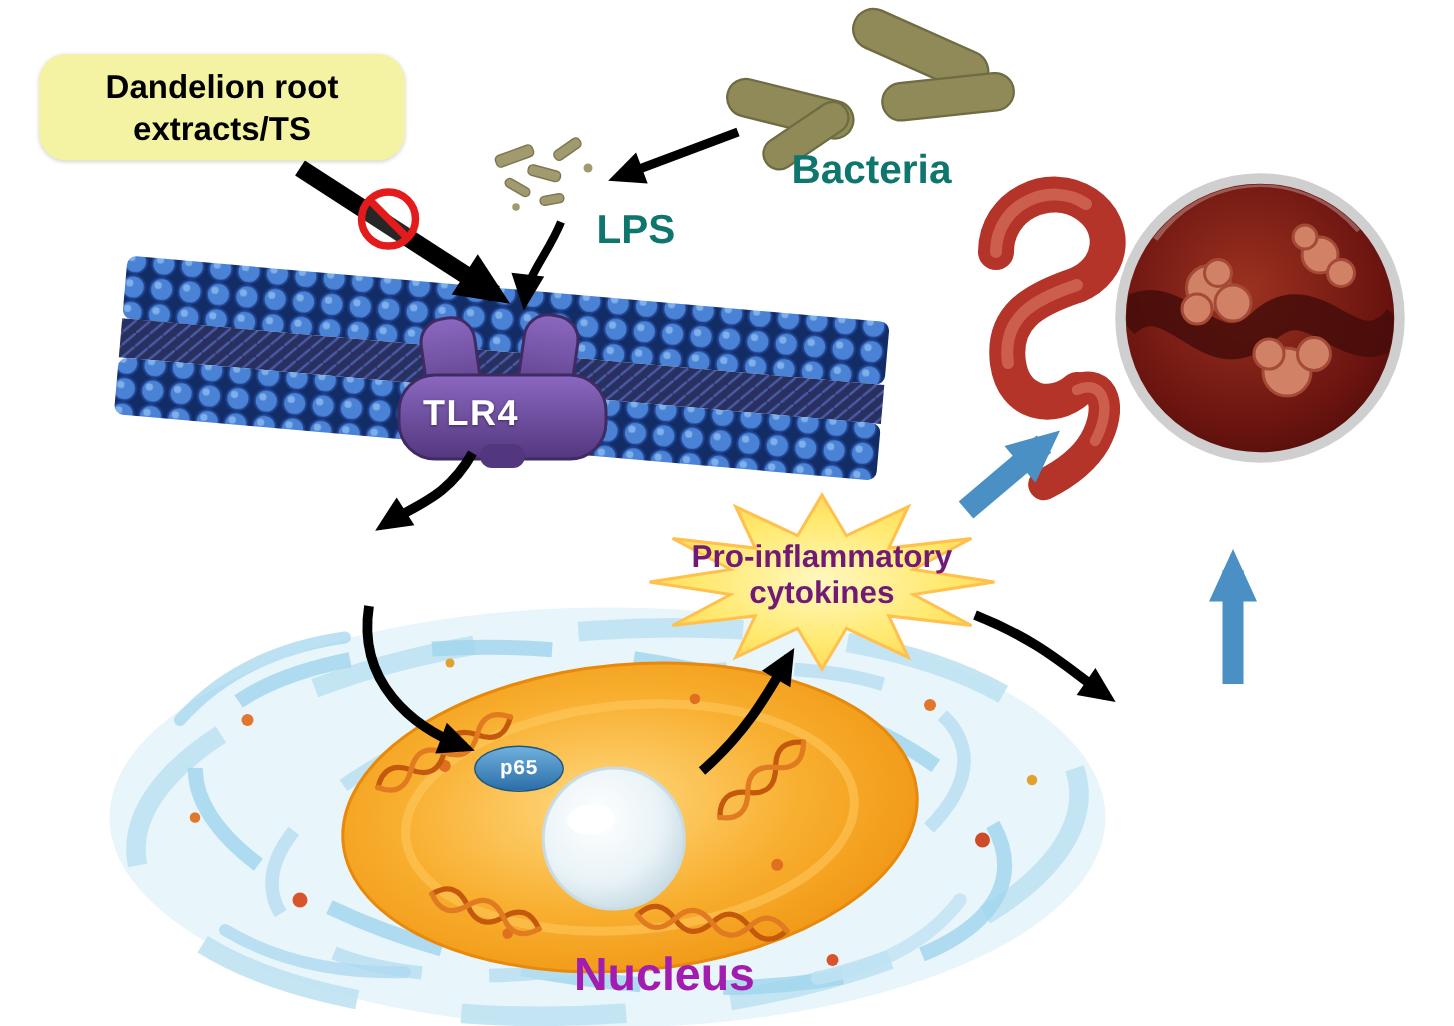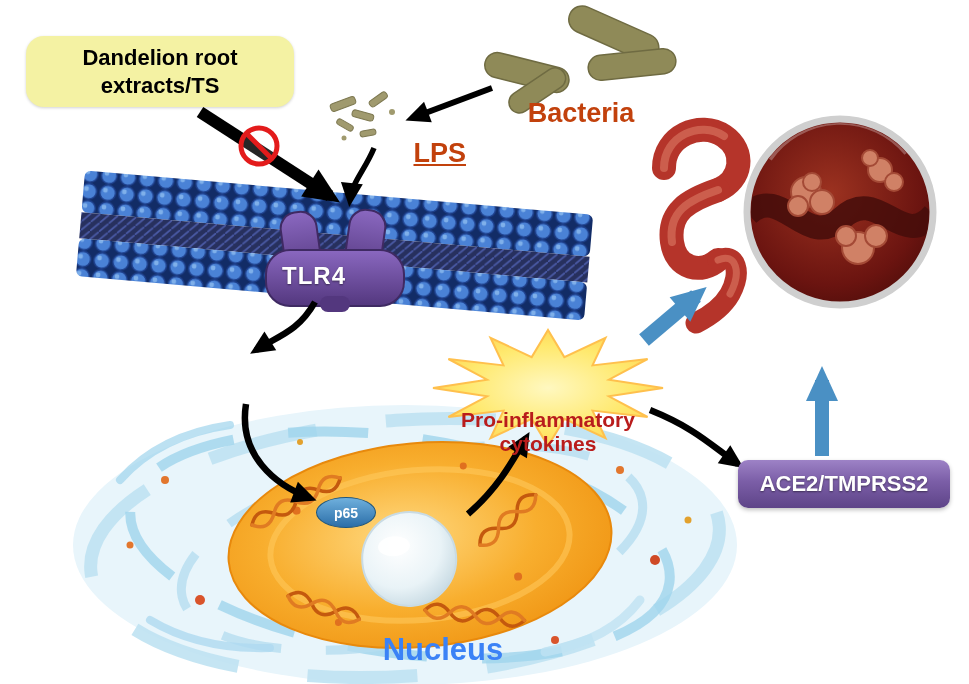--- a/index.html
+++ b/index.html
@@ -1,57 +1,58 @@
 <!DOCTYPE html>
 <html><head>
 <meta charset="utf-8">
 <style>
   html,body { margin:0; padding:0; background:#fff; }
   #canvas {
     position:relative; width:969px; height:684px; background:#fff;
     overflow:hidden; font-family:"Liberation Sans", sans-serif;
   }
   #diagram-svg { position:absolute; left:0; top:0; }
-  .lbl { position:absolute; color:#c2410c; font-family:"Liberation Sans", sans-serif; }
+  .lbl { position:absolute; color:#0f766e; font-family:"Liberation Sans", sans-serif; }
   #dandelion-box {
     left:26px; top:36px; width:224px; background:#f4f2a3; border-radius:18px;
-    padding:8px 22px; font-weight:bold; font-size:22px; text-align:center;
+    padding:8px 10px; font-weight:bold; font-size:22px; text-align:center;
     line-height:1.25; color:#000; box-shadow:0 1px 3px rgba(0,0,0,.18);
   }
   #bacteria-label { left:506px; top:98px; width:150px; font-size:27px; font-weight:600; text-align:center; }
-  #lps-label { left:382px; top:138px; width:84px; font-size:27px; font-weight:600; text-align:right;text-decoration:underline; }
+  #lps-label { left:382px; top:138px; width:84px; font-size:27px; font-weight:600; text-align:center; }
   #tlr4-label {
     left:282px; top:262px; width:112px; font-size:24px; font-weight:bold; color:#fff;
     letter-spacing:1px; text-shadow:0 1px 2px rgba(0,0,0,.45);
   }
   #nfkb-ellipse {
     left:152px; top:356px; width:196px; height:46px; border-radius:50%;
     background:linear-gradient(180deg,#5b8fb8 0%,#2e5f8a 55%,#1d4568 100%);
     color:#fff; font-weight:bold; font-size:21px; display:flex; align-items:center;
     justify-content:center; border:2px solid #16344d; text-shadow:0 1px 2px rgba(0,0,0,.5);
   }
   #p65-ellipse {
     left:316px; top:497px; width:58px; height:29px; border-radius:50%;
     background:linear-gradient(180deg,#6fb0dd,#2b6ea8); color:#fff; font-weight:bold;
     font-size:14px; display:flex; align-items:center; justify-content:center;
     border:1px solid #1d567f;
+    font-family:Liberation Mono, monospace;
   }
   #cytokines-label {
     left:448px; top:360px; width:200px; font-size:21px; font-weight:bold;
-    color:#b91c1c; text-align:center; line-height:1.15;margin-top:48px;
+    color:#701a75; text-align:center; line-height:1.15;
   }
   #colorectal-label { left:674px; top:322px; width:284px; font-size:28px; font-weight:600; text-align:center; }
   #ace2-box {
     left:738px; top:460px; width:212px; height:48px; border-radius:10px;
     background:linear-gradient(180deg,#9d82c6 0%,#7b5ea7 45%,#5e4488 100%);
     color:#fff; font-weight:bold; font-size:22px; display:flex; align-items:center;
     justify-content:center; text-shadow:0 1px 2px rgba(0,0,0,.45);
     box-shadow:0 2px 4px rgba(0,0,0,.25);
   }
-  #nucleus-label { left:333px; top:632px; width:220px; font-size:31px; font-weight:bold; text-align:center; color:#3b82f6; }
+  #nucleus-label { left:333px; top:632px; width:220px; font-size:31px; font-weight:bold; text-align:center; color:#a21caf; }
 </style>
 </head>
 <body>
 
 <div id="canvas">
 
   <svg id="diagram-svg" width="969" height="684" viewBox="0 0 969 684">
     <defs>
       <pattern id="spheres" width="19" height="17" patternUnits="userSpaceOnUse">
         <rect width="19" height="17" fill="#122c66"></rect>
@@ -237,16 +238,15 @@
   <div class="lbl" id="lps-label">LPS</div>
 
   <div class="lbl" id="tlr4-label">TLR4</div>
 
 
   <div class="lbl" id="p65-ellipse">p65</div>
 
   <div class="lbl" id="cytokines-label">Pro-inflammatory cytokines</div>
 
 
-  <div class="lbl" id="ace2-box">ACE2/TMPRSS2</div>
 
   <div class="lbl" id="nucleus-label">Nucleus</div>
 </div>
 
 </body></html>

